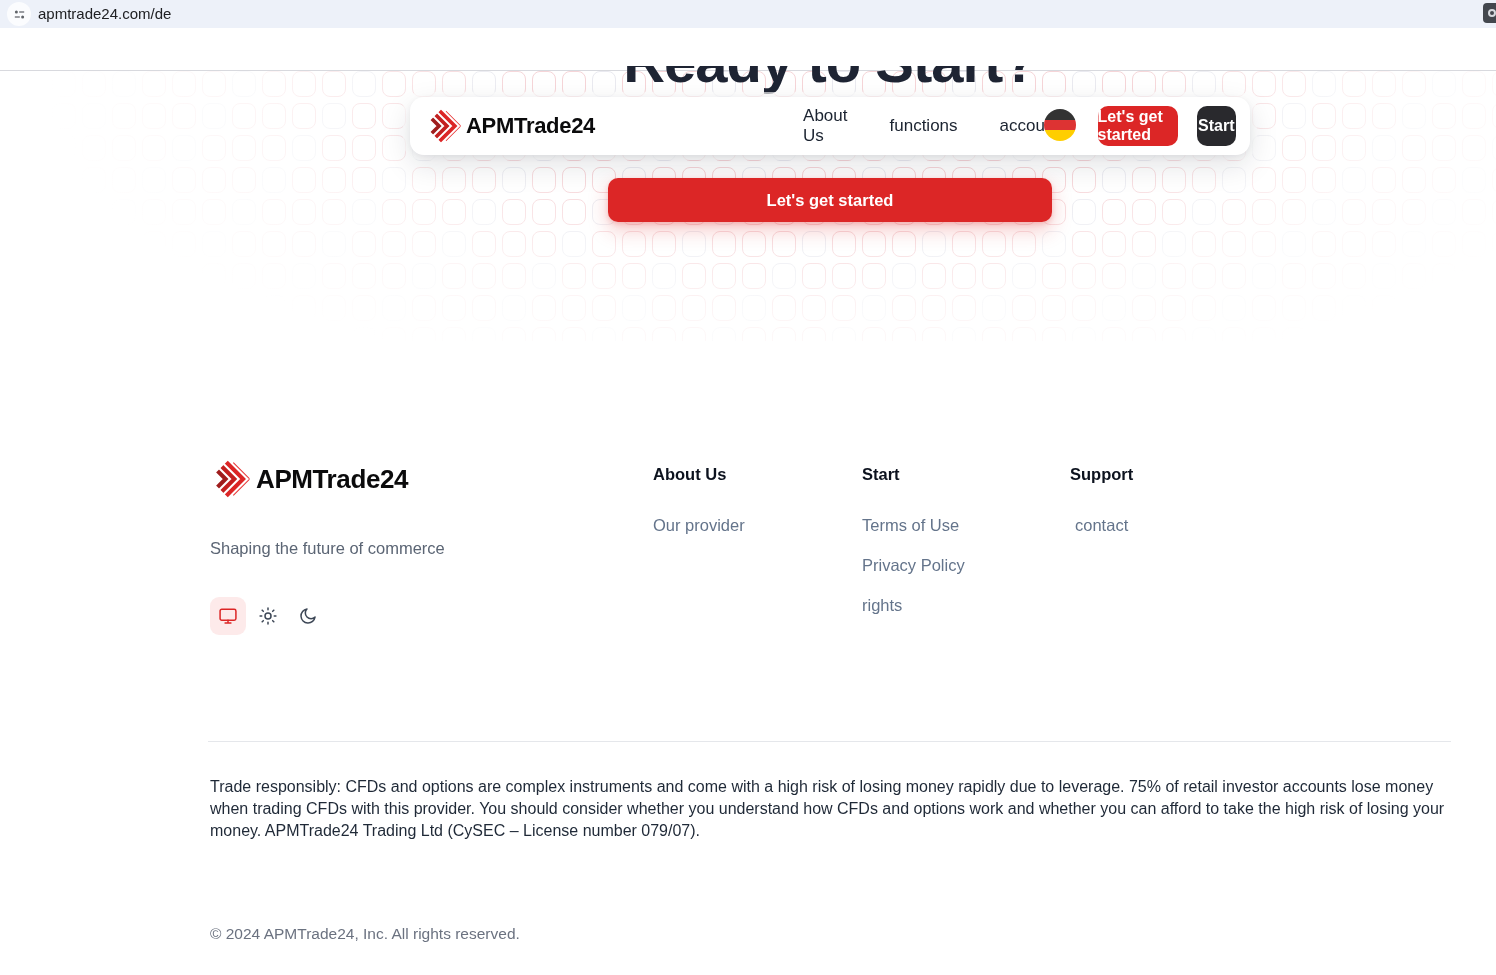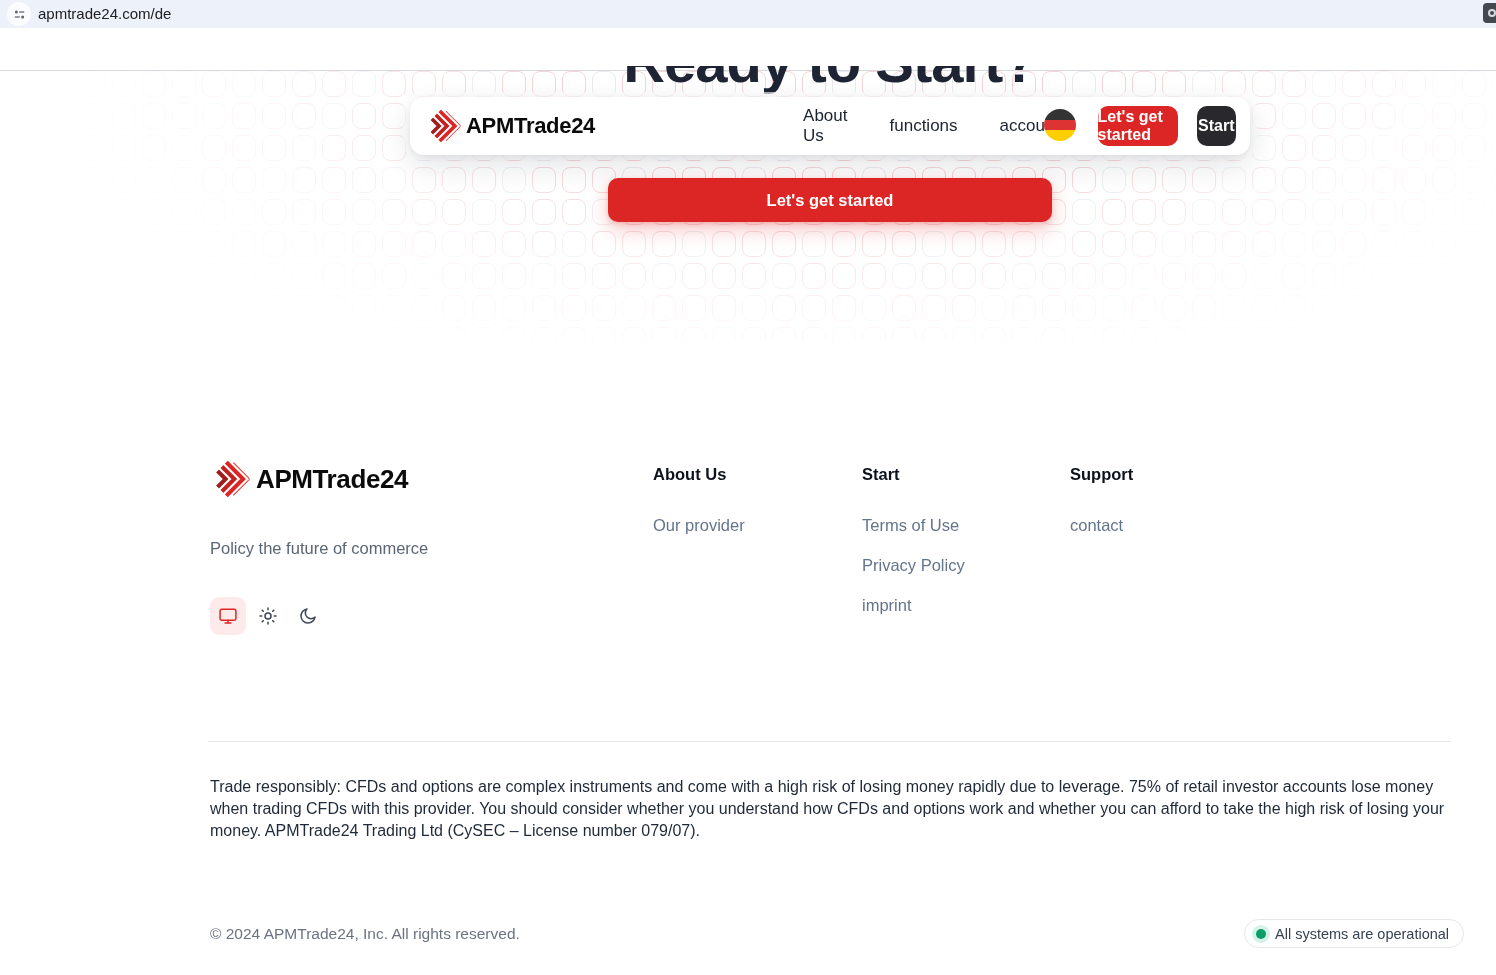--- a/index.html
+++ b/index.html
@@ -612,21 +612,21 @@
       <g clip-path="url(#dm2)">
         <rect width="48" height="48" fill="#ffffff"></rect>
         <path d="M-1 4 L19 24 L-1 44" stroke="#9f1d1d" stroke-width="4.6" fill="none"></path>
         <path d="M9 4 L29 24 L9 44" stroke="#c32020" stroke-width="4.6" fill="none"></path>
         <path d="M19 4 L39 24 L19 44" stroke="#dc2626" stroke-width="4.6" fill="none"></path>
         <path d="M29 4 L49 24 L29 44" stroke="#e83a3a" stroke-width="4.6" fill="none"></path>
       </g>
     </svg>
     <span class="f-brand-name">APMTrade24</span>
   </div>
-  <div class="f-tagline">Policy the future of commerce</div>
+  <div class="f-tagline">Shaping the future of commerce</div>
 
   <div class="theme-row">
     <button class="theme-btn active">
       <svg viewBox="0 0 24 24">
         <rect x="2.5" y="4" width="19" height="13" rx="2"></rect>
           <path d="M8.5 20.5h7M12 17v3.5"></path>
       </svg>
     </button>
     <button class="theme-btn">
       <svg viewBox="0 0 24 24">
@@ -645,34 +645,30 @@
     <div class="fcol-title">About Us</div>
     <ul>
       <li>Our provider</li>
     </ul>
   </div>
   <div class="fcol" style="left:862px;">
     <div class="fcol-title">Start</div>
     <ul>
       <li>Terms of Use</li>
       <li>Privacy Policy</li>
-      <li>imprint</li>
+      <li>rights</li>
     </ul>
   </div>
-  <div class="fcol" style="left:1070px;">
+  <div class="fcol" style="left:1070px;text-align:center;">
     <div class="fcol-title">Support</div>
     <ul>
       <li>contact</li>
     </ul>
   </div>
 
   <div class="f-divider"></div>
 
   <p class="disclaimer disc-1">Trade responsibly: CFDs and options are complex instruments and come with a high risk of losing money rapidly due to leverage. 75% of retail investor accounts lose money when trading CFDs with this provider. You should consider whether you understand how CFDs and options work and whether you can afford to take the high risk of losing your money. APMTrade24 Trading Ltd (CySEC – License number 079/07).</p>
 
   <div class="copyright">© 2024 APMTrade24, Inc. All rights reserved.</div>
 
-  <div class="status-badge">
-    <span class="status-dot"></span>
-    <span class="status-text">All systems are operational</span>
-  </div>
 
 </div>
 
 </body></html>

